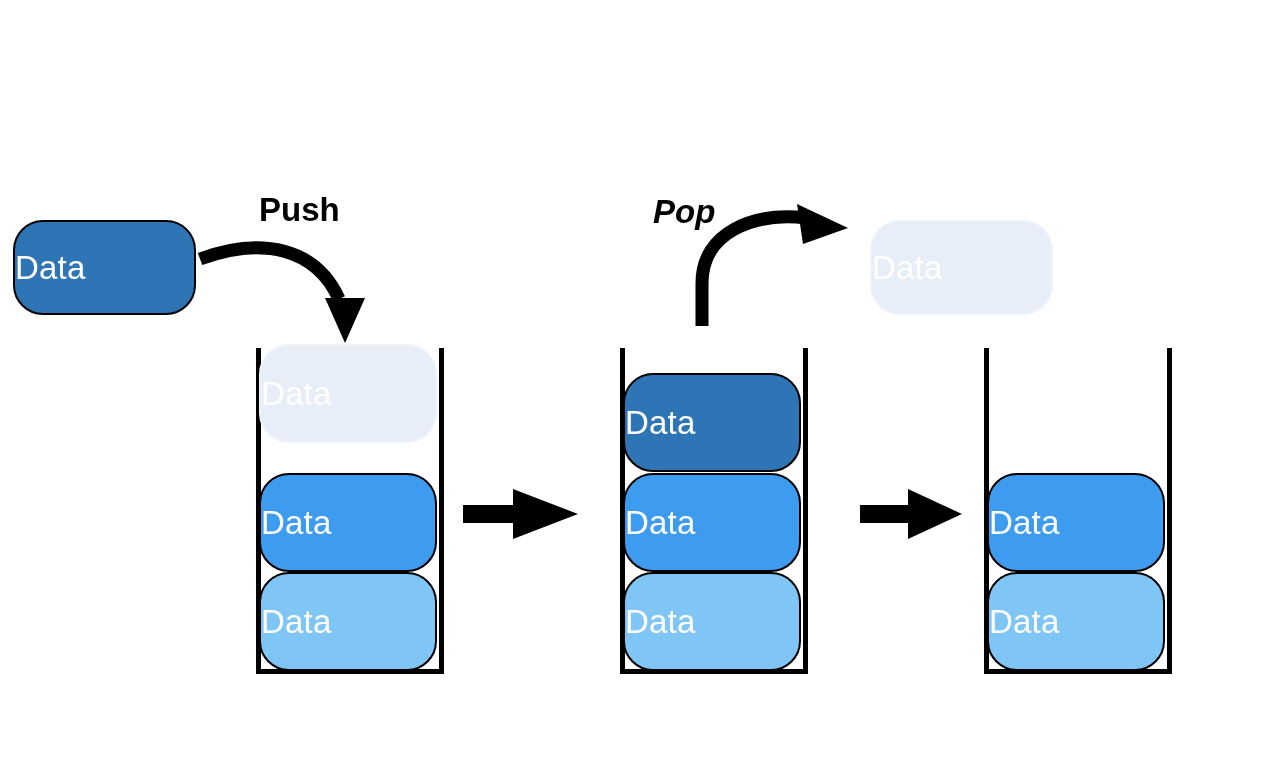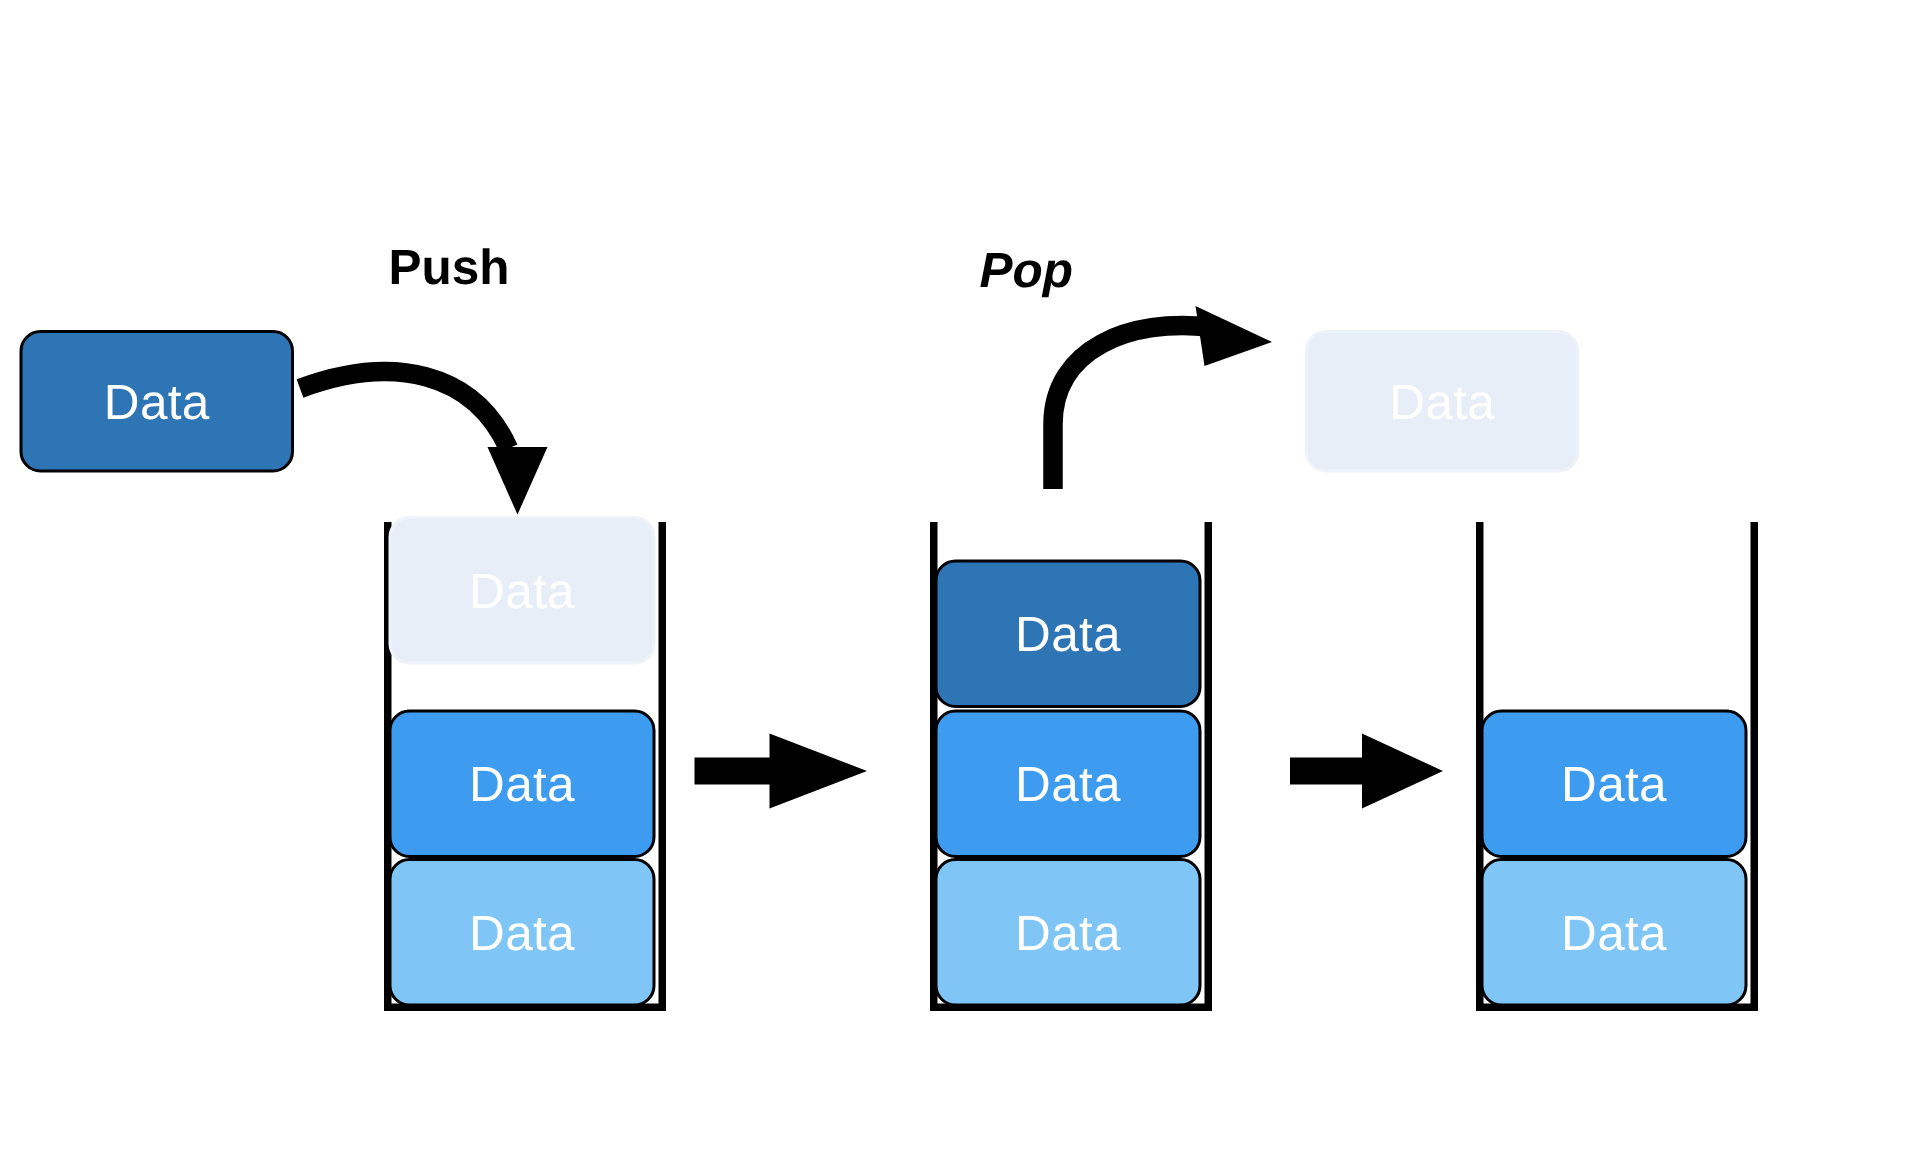--- a/index.html
+++ b/index.html
@@ -18,24 +18,23 @@
     position: absolute;
     left: 0; top: 0;
     width: 1280px;
     height: 766px;
   }
 
   
   .data-box {
     position: absolute;
     box-sizing: border-box;
-    border-radius: 14px;
+    border-radius: 30px;
     display: flex;
     align-items: center;
-    justify-content: center;
     color: #ffffff;
     font-family: "Liberation Sans", sans-serif;
     font-size: 33px;
     font-weight: 400;
     letter-spacing: 0.2px;
     line-height: 1;
     user-select: none;
   }
   .data-box.solid {
     border: 2.5px solid #000000;
@@ -69,20 +68,21 @@
 
   
   .op-label {
     position: absolute;
     font-family: "Liberation Sans", sans-serif;
     font-size: 33px;
     font-weight: bold;
     color: #000000;
     white-space: nowrap;
     user-select: none;
+    margin-top: 32px;
   }
 
   
   .arrow-layer {
     position: absolute;
     left: 0; top: 0;
     width: 1280px;
     height: 766px;
     pointer-events: none;
     overflow: visible;

